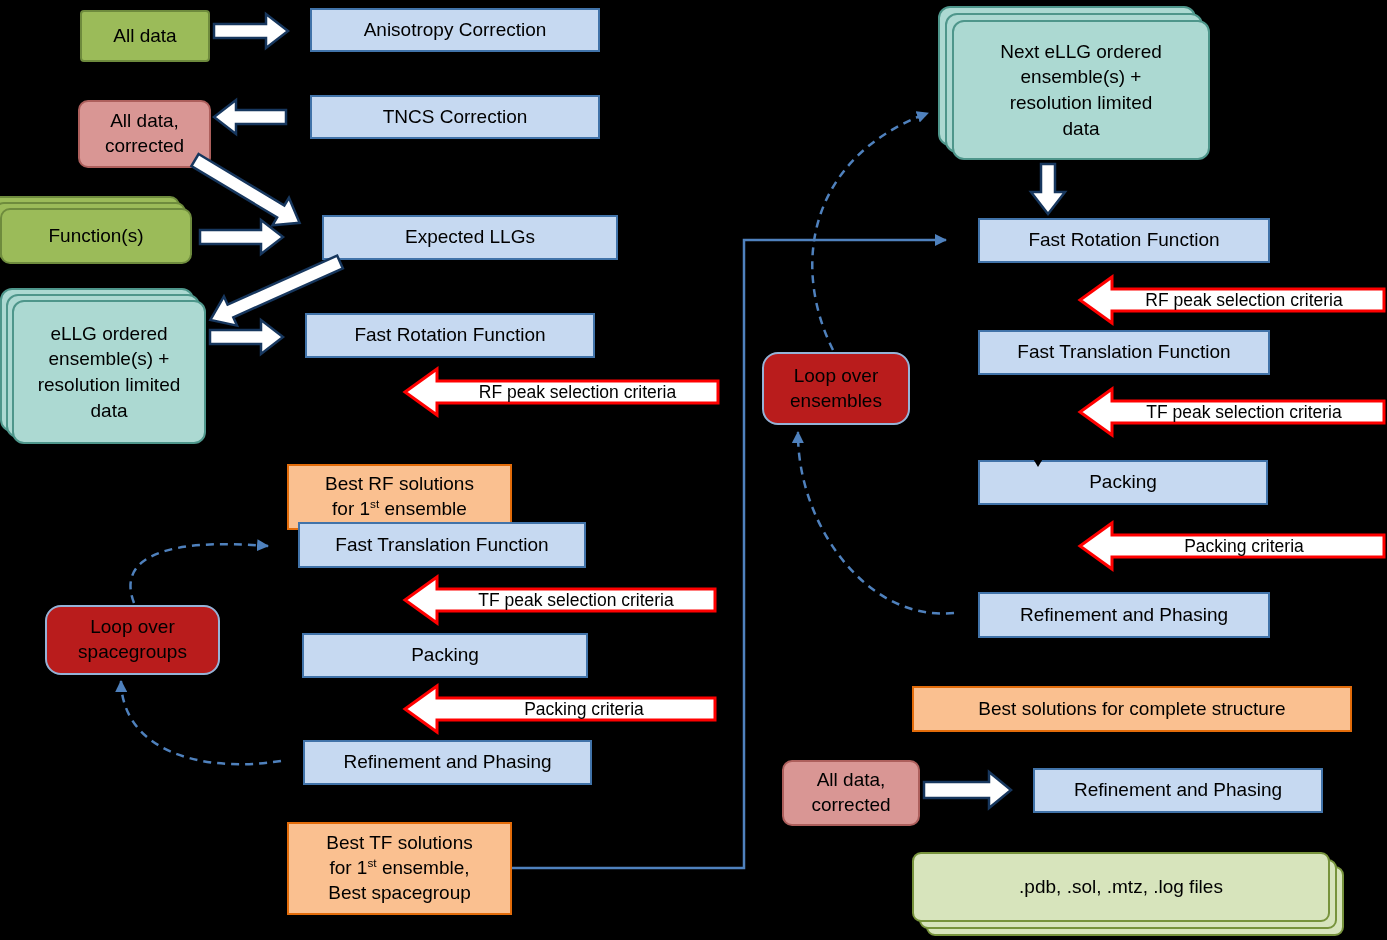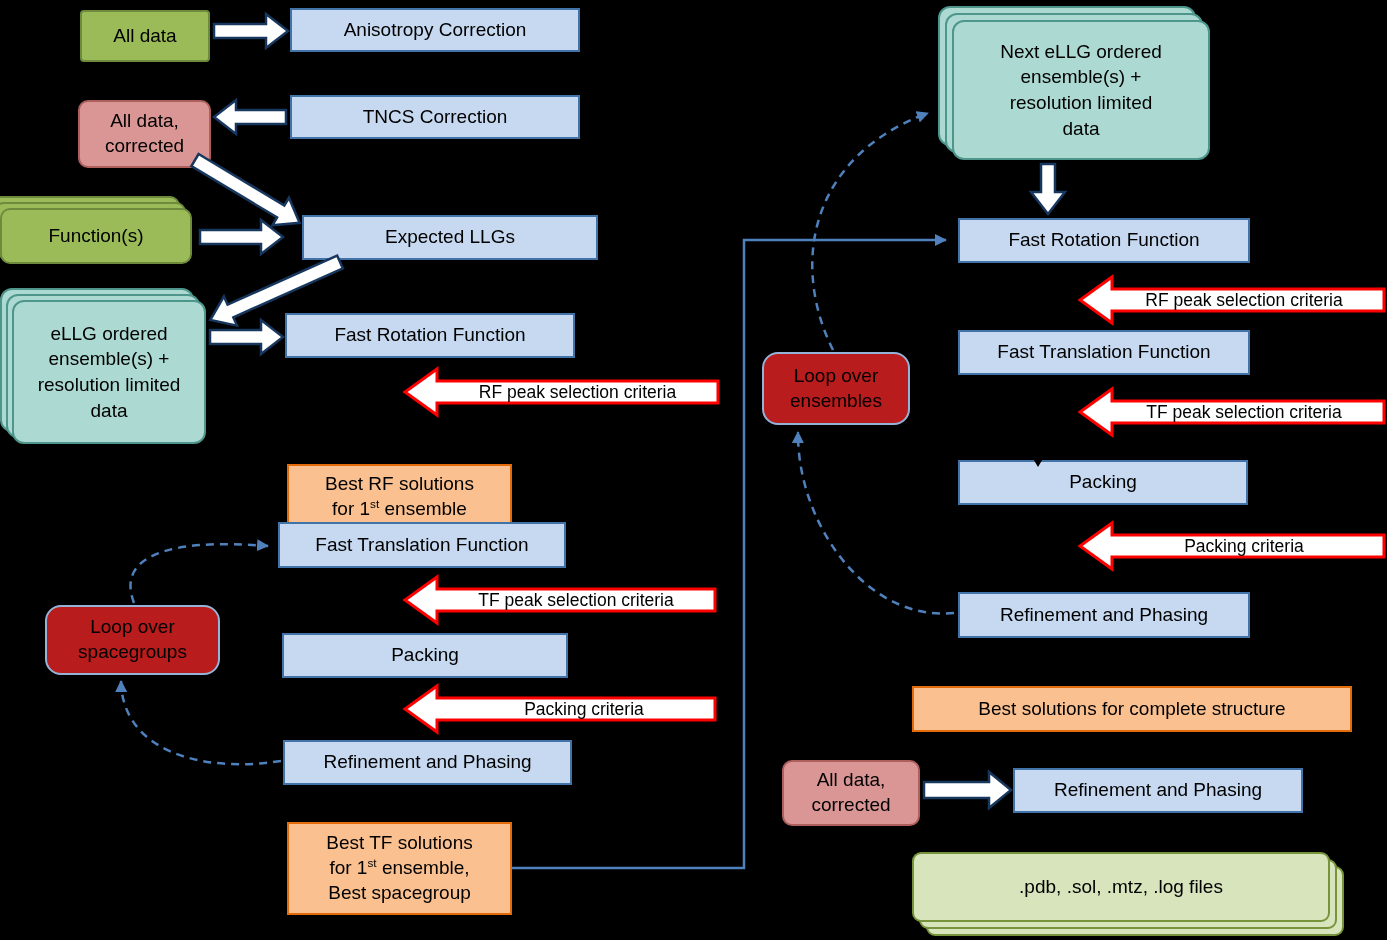--- a/index.html
+++ b/index.html
@@ -9,21 +9,21 @@
     background:#000000;
     font-family:"Liberation Sans", sans-serif;
     color:#000;
   }
   .stage { position:absolute; left:0; top:0; width:1387px; height:940px; }
 
   .box {
     position:absolute; display:flex; align-items:center; justify-content:center;
     text-align:center; font-size:19px; line-height:1.3; padding:2px 8px; z-index:2;
   }
-  .blue   { background:#C6D9F1; border:2px solid #4173A9; }
+  .blue   { background:#C6D9F1; border:2px solid #4173A9;margin-left:20px; }
   .orange { background:#FAC090; border:2px solid #E36C0A; }
   .green  { background:#9BBB59; border:2px solid #6E8B3D; border-radius:4px;text-align:right; }
   .pink   { background:#D99694; border:2px solid #AD5F5C; border-radius:10px; }
   .loop   { background:#b91c1c; border:2px solid #95B3D7; border-radius:16px; z-index:2; }
 
   .stack { position:absolute; z-index:2; }
   .layer {
     position:absolute; display:flex; align-items:center; justify-content:center;
     text-align:center; font-size:19px; line-height:1.35;
   }

